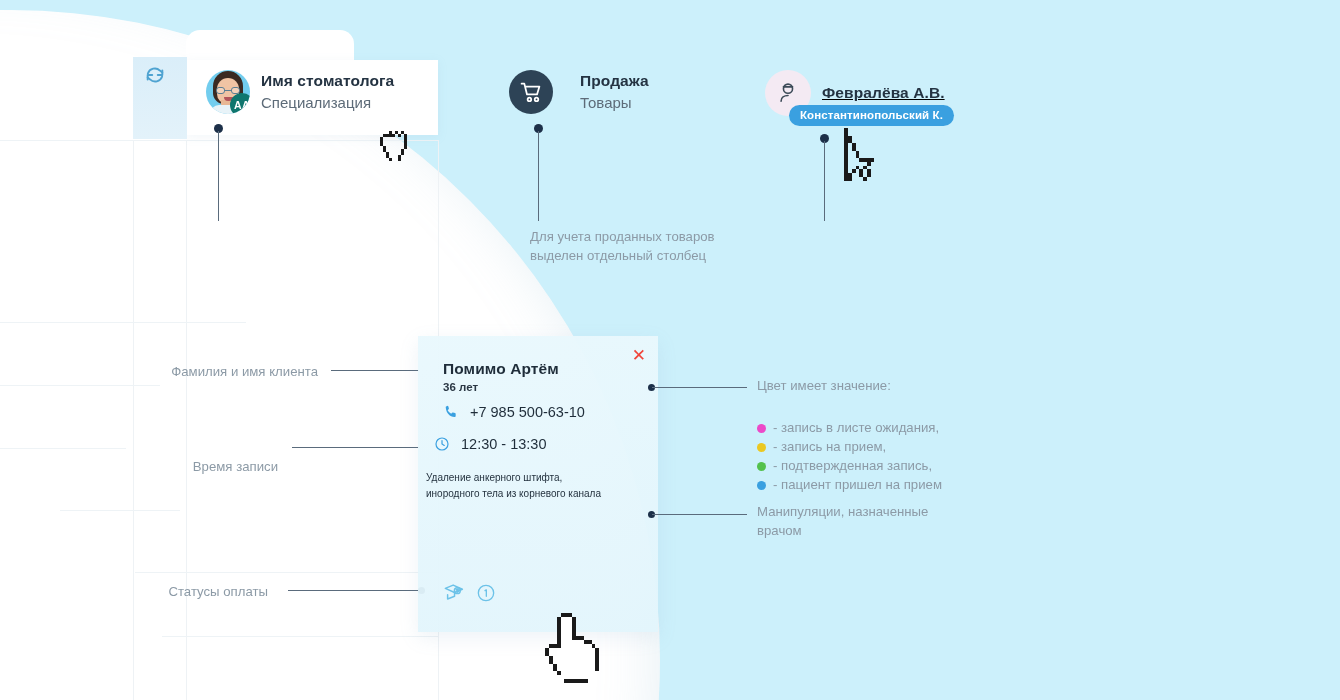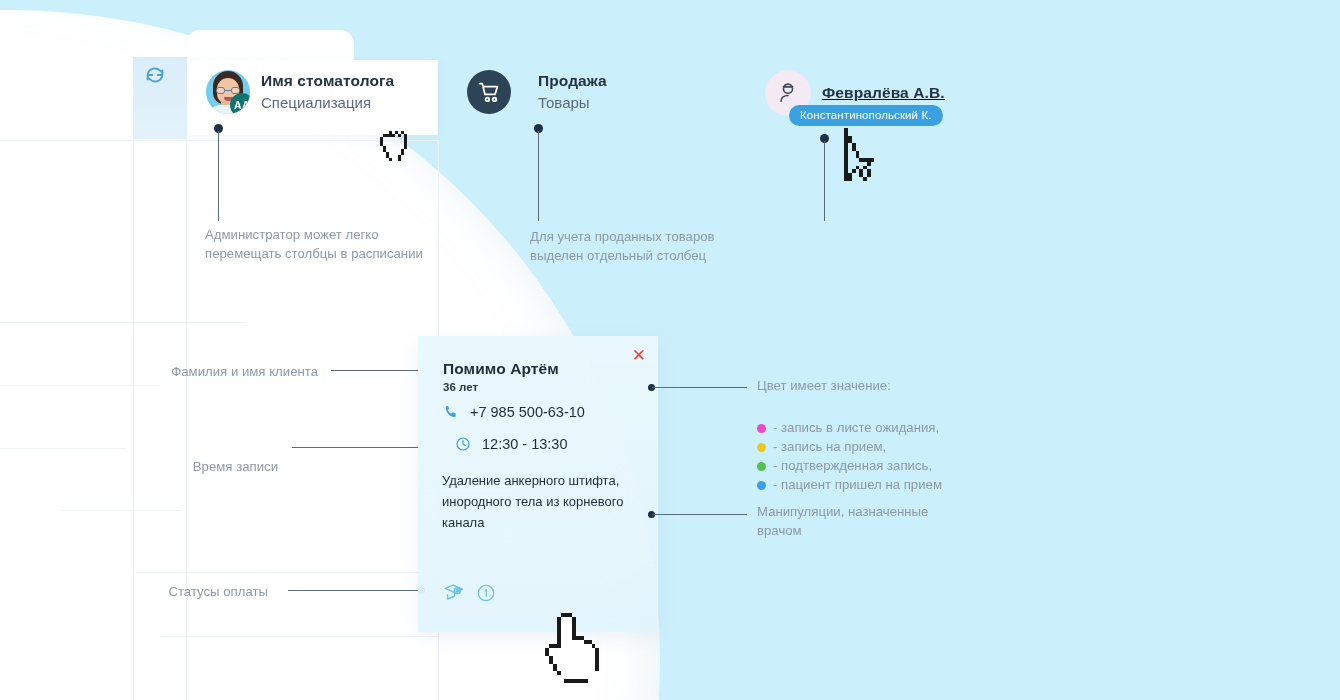--- a/index.html
+++ b/index.html
@@ -183,21 +183,21 @@
     flex: 0 0 auto;
     color: #3d4b58;
   }
 
   .assist-chip {
     position: absolute;
     left: 789px; top: 105px;
     background: #3aa0e0;
     color: #ffffff;
     font-size: 11.5px;
-    font-weight: normal;
+    font-weight: bold;
     padding: 4px 11px 5px;
     border-radius: 11px;
     white-space: nowrap;
     letter-spacing: .1px;
   }
 
   
   .vline {
     position: absolute;
     width: 1.4px;
@@ -259,26 +259,26 @@
     position: absolute; left: 25px; top: 45px;
     font-size: 11.5px; font-weight: bold; color: #2a3744;
   }
   .pp-row {
     position: absolute;
     display: flex; align-items: center; gap: 11px;
     color: #1f2d3a; font-size: 14.5px;
   }
   .pp-row .ic { color: #3aa0e0; display: flex; width: 16px; }
   .pp-phone { left: 25px; top: 68px; }
-  .pp-time  { left: 37px; top: 100px; }
+  .pp-time  { left: 16px; top: 100px; }
   .pp-desc {
     position: absolute;
-    left: 24px; top: 134px;
+    left: 8px; top: 134px;
     width: 186px;
-    font-size: 13px;
+    font-size: 10px;
     line-height: 1.62;
     color: #1f2d3a;
   }
   .pp-pay {
     position: absolute;
     left: 25px; top: 246px;
     display: flex; align-items: center; gap: 9px;
     color: #6cc2e8;
   }
   .pp-pay svg { display: block; }
@@ -349,21 +349,21 @@
         </div>
       <div class="av-mouth"></div>
       <div class="aa-badge">AA</div>
     </div>
     <div class="texts">
       <div class="ttl">Имя стоматолога</div>
       <div class="sub">Специализация</div>
     </div>
   </div>
 
-  <div class="col-head" style="left:467px; top:70px;gap:27px;">
+  <div class="col-head" style="left:509px; top:70px;gap:27px;">
     <div class="circle-icon">
       <svg viewBox="0 0 24 24" width="25" height="25" fill="none" stroke="currentColor" stroke-width="1.7" stroke-linecap="round" stroke-linejoin="round">
         <path d="M2.5 3.5h2.6l2.6 10.4h9.6l2.3-7.6H6.2"></path>
         <circle cx="10" cy="18.6" r="1.7"></circle>
         <circle cx="16.8" cy="18.6" r="1.7"></circle>
       </svg>
     </div>
     <div class="texts">
       <div class="ttl">Продажа</div>
       <div class="sub">Товары</div>
@@ -386,22 +386,20 @@
 
   <div class="vdot" style="left:214px; top:124px;"></div>
   <div class="vline" style="left:218px; top:131px; height:90px;"></div>
 
   <div class="vdot" style="left:534px; top:124px;"></div>
   <div class="vline" style="left:538px; top:131px; height:90px;"></div>
 
   <div class="vdot" style="left:820px; top:134px;"></div>
   <div class="vline" style="left:824px; top:141px; height:80px;"></div>
 
-  <div class="note" style="left:205px; top:226px;">Администратор может легко
-перемещать столбцы в расписании</div>
   <div class="note" style="left:530px; top:228px;">Для учета проданных товаров
 выделен отдельный столбец</div>
 
   <svg class="cursor" style="left:374px; top:128px;" width="48" height="48" viewBox="0 0 16 16" shape-rendering="crispEdges">
     <g fill="#1a1a1a">
       <rect x="3" y="2" width="1" height="1"></rect>
         <rect x="5" y="1" width="1" height="1"></rect>
       <rect x="7" y="1" width="1" height="1"></rect>
         <rect x="9" y="1" width="1" height="1"></rect>
       <rect x="4" y="2" width="1" height="1"></rect>

